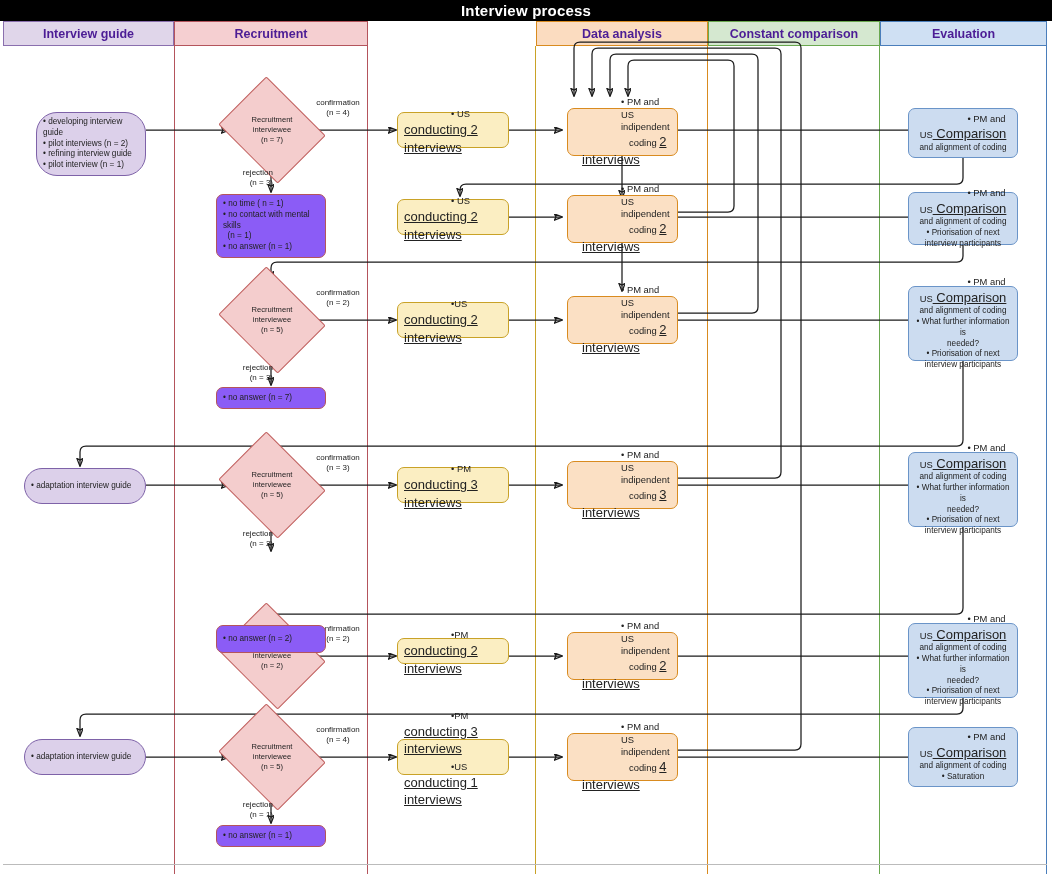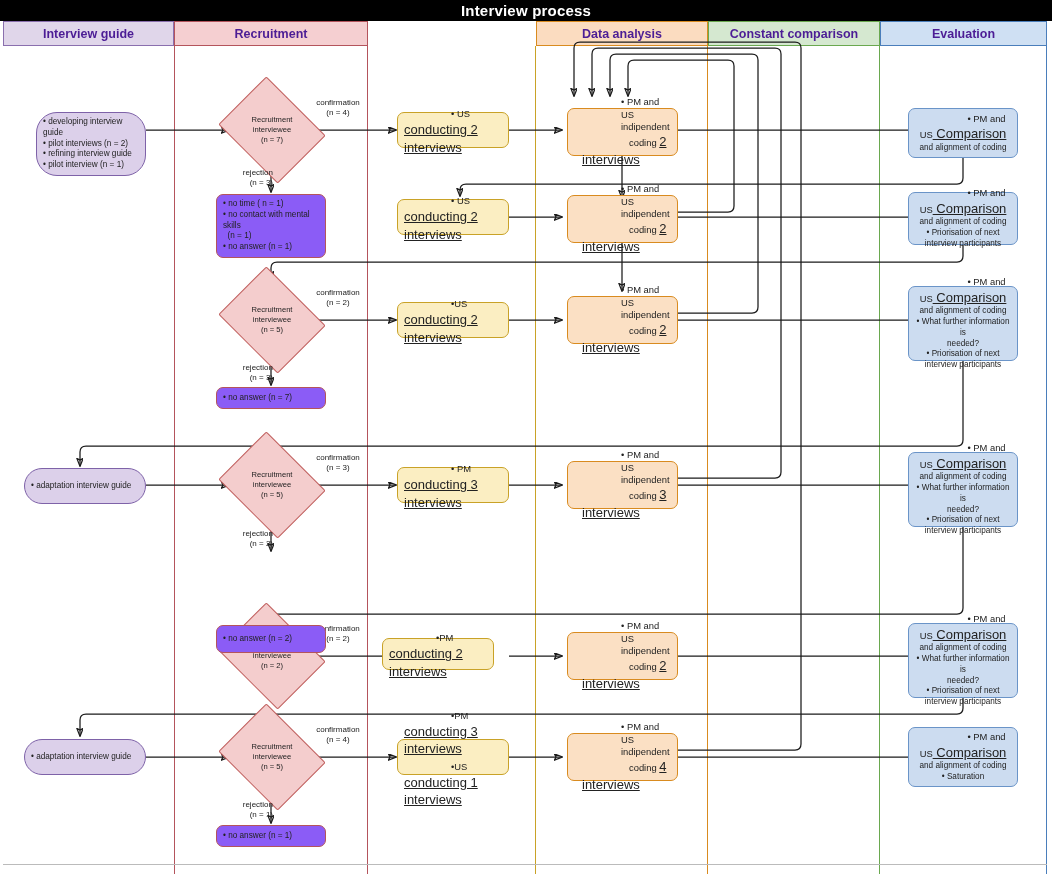--- a/index.html
+++ b/index.html
@@ -311,21 +311,21 @@
     <span class="big">•US</span><span class="sml"> conducting 2 interviews</span>
   </div>
 </div>
 
 <div class="node n-collect" style="left:397px; top:467px; width:112px; height:36px;">
   <div>
     <span class="big">• PM</span><span class="sml"> conducting 3 interviews</span>
   </div>
 </div>
 
-<div class="node n-collect" style="left:382px; top:638px; width:112px; height:32px;">
+<div class="node n-collect" style="left:397px; top:638px; width:112px; height:26px;">
   <div>
     <span class="big">•PM</span><span class="sml"> conducting 2 interviews</span>
   </div>
 </div>
 
 <div class="node n-collect" style="left:397px; top:739px; width:112px; height:36px;">
   <div>
     <span class="big">•PM</span><span class="sml"> conducting 3 interviews</span>
   </div>
   <div>

